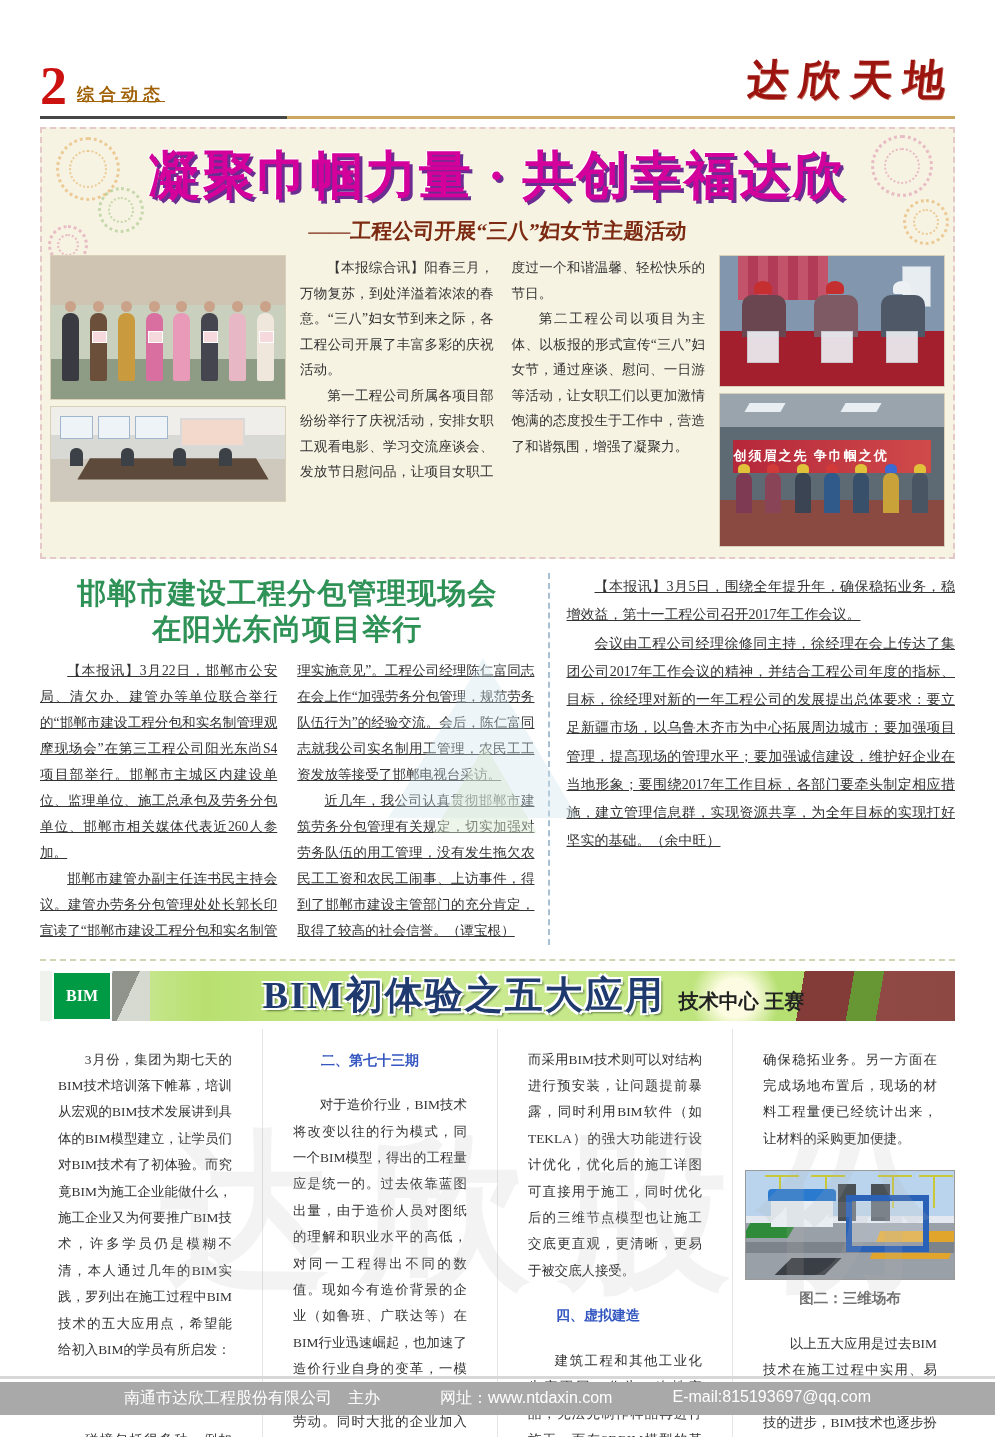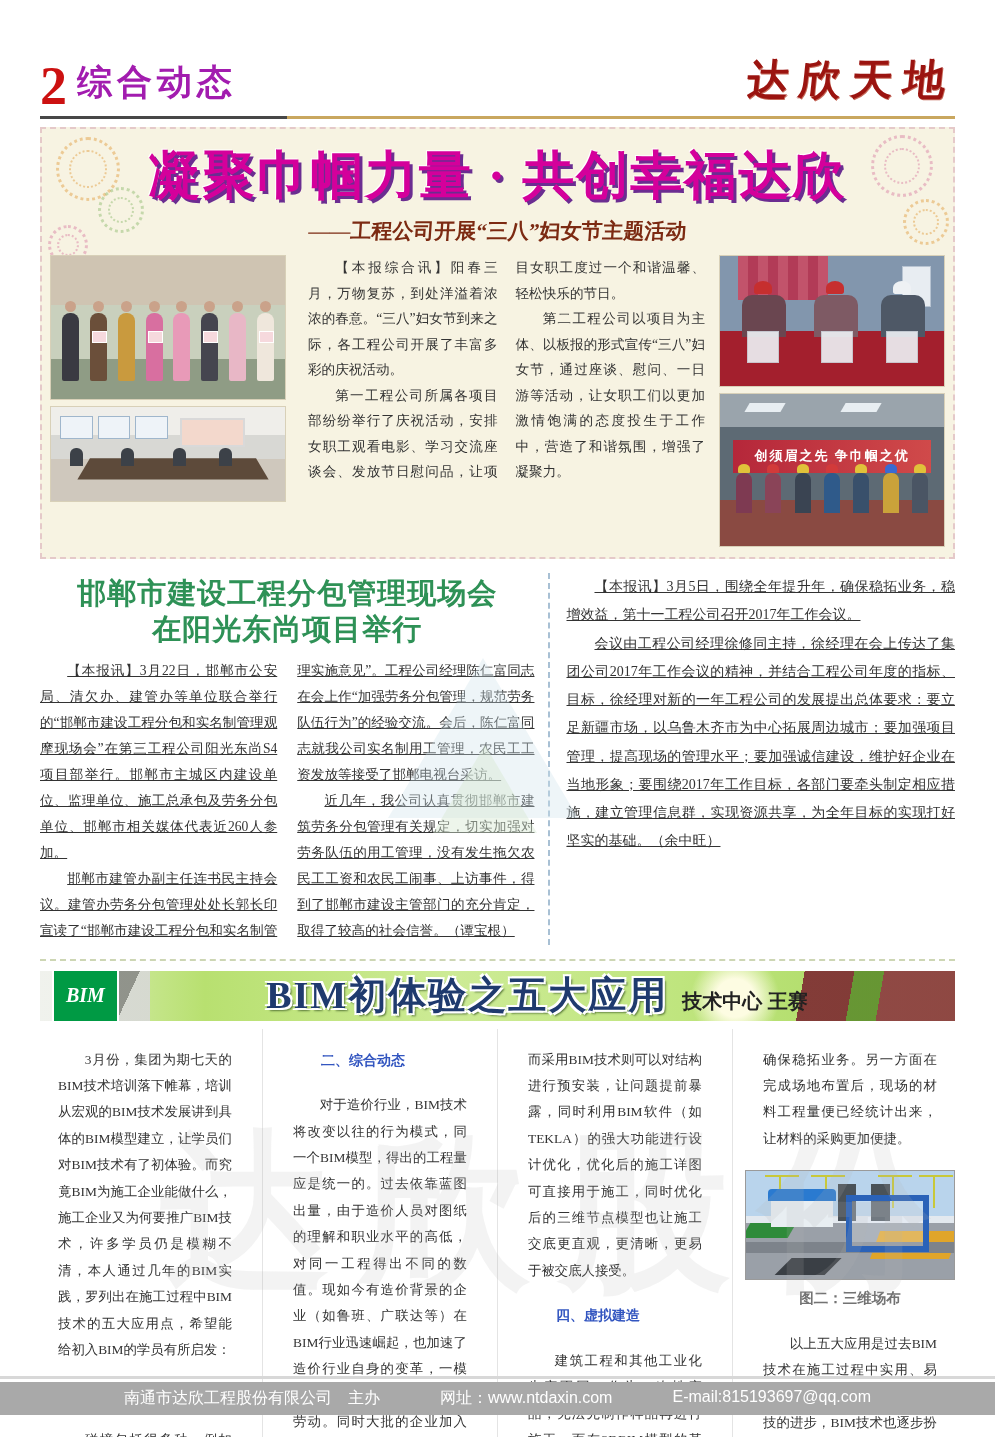--- a/index.html
+++ b/index.html
@@ -2,42 +2,42 @@
 <html><head>
 <meta charset="utf-8">
 <style>
   html,body{margin:0;padding:0;background:#e9e9e9;}
   .page{position:relative;width:995px;height:1437px;margin:0 auto;background:#ffffff;
         font-family:"Liberation Serif","DejaVu Serif",serif;color:#333;overflow:hidden;}
   
   .hdr{display:flex;align-items:flex-end;justify-content:space-between;padding:52px 40px 6px 40px;}
   .hdr-left{display:flex;align-items:flex-end;gap:10px;}
   .page-num{font-size:54px;line-height:0.85;font-weight:bold;color:#cc1111;font-family:"Liberation Serif",serif;}
-  .section-name{font-size:35px;font-weight:bold;color:#a21caf;letter-spacing:5px;padding-bottom:4px;}
+  .section-name{font-size:17px;font-weight:bold;color:#a16207;letter-spacing:5px;padding-bottom:4px;text-decoration:underline;}
   .masthead{font-size:42px;font-weight:bold;color:#9b1410;letter-spacing:10px;transform:skewX(-6deg);
             text-shadow:1px 1px 0 #c56a5a;padding-bottom:2px;}
   .issue-box{background:#9c9c9c;color:#fff;font-family:"Liberation Sans",sans-serif;
              font-size:16px;padding:5px 16px;margin-bottom:6px;}
   .hdr-rule{height:3px;margin:0 40px;background:linear-gradient(90deg,#474747 0 27%,#c9a75f 27% 100%);}
   
   .feature{position:relative;margin:8px 40px 0 40px;background:#f7f3e2;border:2px dashed #e5c9c9;
            padding:6px 8px 10px 8px;}
   .fw{position:absolute;border:3px dotted currentColor;border-radius:50%;opacity:.45;}
   .fw::after{content:"";position:absolute;inset:18%;border:2px dotted currentColor;border-radius:50%;}
   .feature-title{text-align:center;font-size:52px;font-weight:bold;color:#d4009b;letter-spacing:2px;
                  margin:6px 0 0 0;text-shadow:3px 3px 0 #6b2d91,-1px -1px 0 #fff;position:relative;z-index:2;}
   .feature-sub{text-align:center;font-size:21px;font-weight:bold;color:#7c2a12;margin:6px 0 10px 0;
                transform:skewX(-4deg);position:relative;z-index:2;}
   .feature-row{display:flex;gap:10px;position:relative;z-index:2;}
   .photo-col{display:flex;flex-direction:column;gap:6px;}
   .photo-col.left{width:236px;}
   .photo-col.right{width:226px;}
   .photo{position:relative;overflow:hidden;border:1px solid #d8d0b8;}
   .feature-text{flex:1;column-count:2;column-gap:18px;font-size:13.6px;line-height:1.88;
-                text-align:justify;padding:0 4px;height:238px;overflow:hidden;margin-left:8px;}
+                text-align:justify;padding:0 4px;height:238px;overflow:hidden;}
   .feature-text p{margin:0;text-indent:2em;}
   
   .ph1{height:143px;background:linear-gradient(180deg,#cfc4b2 0 34%,#c9d0bd 34% 72%,#8f9c85 72% 100%);}
   .persons{position:absolute;bottom:18px;left:6px;right:6px;display:flex;justify-content:space-around;align-items:flex-end;}
   .person{width:17px;height:68px;border-radius:8px 8px 2px 2px;position:relative;}
   .person::before{content:"";position:absolute;top:-12px;left:3px;width:11px;height:11px;border-radius:50%;background:#caa28a;}
   .person:nth-child(1){background:#3a3a42;}.person:nth-child(2){background:#6b4f3a;}
   .person:nth-child(3){background:#c99a3e;}.person:nth-child(4){background:#d86fa0;}
   .person:nth-child(5){background:#e89ab8;}.person:nth-child(6){background:#45454f;}
   .person:nth-child(7){background:#e8b7c6;}.person:nth-child(8){background:#efe7dc;}
@@ -53,21 +53,21 @@
   .ph3 .poster{position:absolute;top:8%;right:6%;width:12%;height:30%;background:#e8edf2;border:1px solid #b8c4d2;}
   .ph3 .fig{position:absolute;top:30%;width:44px;height:42px;border-radius:10px 10px 0 0;background:#6a4650;}
   .ph3 .fig::before{content:"";position:absolute;top:-14px;left:12px;width:18px;height:13px;border-radius:50% 50% 20% 20%;}
   .ph3 .f1{left:10%;}.ph3 .f1::before{background:#c62f2f;}
   .ph3 .f2{left:42%;background:#7e5a64;}.ph3 .f2::before{background:#c62f2f;}
   .ph3 .f3{left:72%;background:#4e5866;}.ph3 .f3::before{background:#eef1f4;}
   .ph3 .bag{position:absolute;top:58%;width:30px;height:30px;background:#eef2f6;opacity:.9;border:1px solid #cfd6dd;}
   .ph4{height:152px;background:linear-gradient(180deg,#9aa4ac 0 22%,#5d6a74 22% 70%,#8a4a42 70% 100%);}
   .ph4 .lamp{position:absolute;top:6%;width:16%;height:6%;background:#e8eef2;transform:skewX(-30deg);}
   .ph4 .banner-strip{position:absolute;top:30%;left:6%;right:6%;height:22%;
-        background:linear-gradient(90deg,#b5273a,#d04a4a);display:flex;align-items:center;justify-content:center;}
+        background:linear-gradient(90deg,#b5273a,#d04a4a);display:flex;align-items:center;justify-content:flex-start;}
   .ph4 .banner-strip span{color:#fff;font-size:13px;font-weight:bold;letter-spacing:2px;white-space:nowrap;}
   .ph4 .crew{position:absolute;top:52%;left:4%;right:4%;display:flex;justify-content:space-around;align-items:flex-end;}
   .ph4 .w{width:16px;height:40px;border-radius:7px 7px 0 0;position:relative;}
   .ph4 .w::before{content:"";position:absolute;top:-9px;left:2px;width:12px;height:9px;border-radius:50% 50% 10% 10%;}
   .ph4 .w:nth-child(1){background:#7e3a52;}.ph4 .w:nth-child(1)::before{background:#e0c23a;}
   .ph4 .w:nth-child(2){background:#8a4458;}.ph4 .w:nth-child(2)::before{background:#d23a3a;}
   .ph4 .w:nth-child(3){background:#3a4452;}.ph4 .w:nth-child(3)::before{background:#e0c23a;}
   .ph4 .w:nth-child(4){background:#2f5a8a;}.ph4 .w:nth-child(4)::before{background:#d23a3a;}
   .ph4 .w:nth-child(5){background:#39506b;}.ph4 .w:nth-child(5)::before{background:#e0c23a;}
   .ph4 .w:nth-child(6){background:#caa23a;}.ph4 .w:nth-child(6)::before{background:#3a6ad2;}
@@ -84,21 +84,21 @@
       border-left:95px solid transparent;border-right:95px solid transparent;border-bottom:160px solid #cfe2ea;}
   .wm-triangle2{position:absolute;left:43%;top:46%;width:0;height:0;opacity:.45;
       border-left:52px solid transparent;border-right:52px solid transparent;border-bottom:88px solid #d8e8d2;}
   
   .bim-banner{position:relative;margin:10px 40px 0 40px;height:50px;overflow:hidden;
       background:linear-gradient(90deg,#dff0c0 0,#b8e070 18%,#cdeb96 45%,#bfe57e 70%,#a8d75e 100%);
       display:flex;align-items:center;}
   .bim-hand{position:absolute;left:0;top:0;bottom:0;width:110px;
       background:linear-gradient(115deg,#f2f2f2 0 30%,#bdbdbd 30% 55%,#8a8a8a 55% 75%,#d8d8d8 75%);opacity:.9;}
   .bim-badge{position:relative;z-index:2;margin-left:12px;background:#009a44;border:2px solid #fff;
-      color:#fff;font-weight:bold;font-size:20px;padding:14px 12px;font-family:"Liberation Serif",serif;font-style:italic;}
+      color:#fff;font-weight:bold;font-size:16px;padding:14px 12px;font-family:"Liberation Serif",serif;}
   .bim-title-wrap{position:relative;z-index:2;flex:1;display:flex;align-items:baseline;justify-content:center;gap:14px;}
   .bim-title{font-size:38px;font-weight:bold;color:#1f3a6e;letter-spacing:2px;
       text-shadow:-2px -2px 0 #fff,2px -2px 0 #fff,-2px 2px 0 #fff,2px 2px 0 #fff,3px 3px 2px #5a7a3a;}
   .bim-byline{font-size:20px;font-weight:bold;color:#222;font-family:"Liberation Sans",sans-serif;}
   .bim-city{position:absolute;right:0;top:0;bottom:0;width:190px;
       background:linear-gradient(100deg,transparent 0 20%,#7a1f2e 20% 45%,#5a8a2a 45% 60%,#8a2f3e 60%);opacity:.85;}
   .bim-glow{position:absolute;right:175px;top:-18px;width:90px;height:90px;border-radius:50%;
       background:radial-gradient(circle,#fdfce2 0 30%,rgba(253,252,226,0) 70%);}
   
   .bim-body{position:relative;margin:8px 40px 0 40px;display:flex;gap:12px;height:566px;overflow:hidden;
@@ -256,21 +256,21 @@
     <div class="wm-text">达欣股份</div>
 
     <div class="bim-col">
       <p class="indent">3月份，集团为期七天的BIM技术培训落下帷幕，培训从宏观的BIM技术发展讲到具体的BIM模型建立，让学员们对BIM技术有了初体验。而究竟BIM为施工企业能做什么，施工企业又为何要推广BIM技术，许多学员仍是模糊不清，本人通过几年的BIM实践，罗列出在施工过程中BIM技术的五大应用点，希望能给初入BIM的学员有所启发：</p>
       <p class="bim-sub">一、碰撞检查</p>
       <p class="indent">碰撞包括很多种，例如基础阶段格构柱与主体结构的碰撞，安装工程中各专业管线之间的碰撞等。在实际施工过程中我们经常会遇到管道穿梁、管道之间冲突等现象，究其原因则为设计阶段各专业之间协调不到位，而在审图阶段作为二维图纸又很难发现此类问题。通过BIM相关软件</p>
 
     </div>
 
     <div class="bim-col">
-      <p class="bim-sub">二、综合动态</p>
+      <p class="bim-sub">二、第七十三期</p>
       <p class="indent">对于造价行业，BIM技术将改变以往的行为模式，同一个BIM模型，得出的工程量应是统一的。过去依靠蓝图出量，由于造价人员对图纸的理解和职业水平的高低，对同一工程得出不同的数值。现如今有造价背景的企业（如鲁班、广联达等）在BIM行业迅速崛起，也加速了造价行业自身的变革，一模多用也减少多次建模的重复劳动。同时大批的企业加入了以REVIT为核心的算量插件的研发（如新点比目云），让工程量统计变得愈加透明、愈加精准。</p>
 
     </div>
 
     <div class="bim-col">
       <p>而采用BIM技术则可以对结构进行预安装，让问题提前暴露，同时利用BIM软件（如TEKLA）的强大功能进行设计优化，优化后的施工详图可直接用于施工，同时优化后的三维节点模型也让施工交底更直观，更清晰，更易于被交底人接受。</p>
       <p class="bim-sub">四、虚拟建造</p>
       <p class="indent">建筑工程和其他工业化生产不同，作为一次性产品，无法先制作样品再进行施工，而在3DBIM模型的基础上，根据施工组织设计的安排，结合时间参数便形成了4D虚拟建造。施工前可通过虚拟建造检测施工工序安排是否合理，施工过程中实时进行进度及成本的对比，可直观看到进度是否滞后，成本是否增加。</p>
 
     </div>

